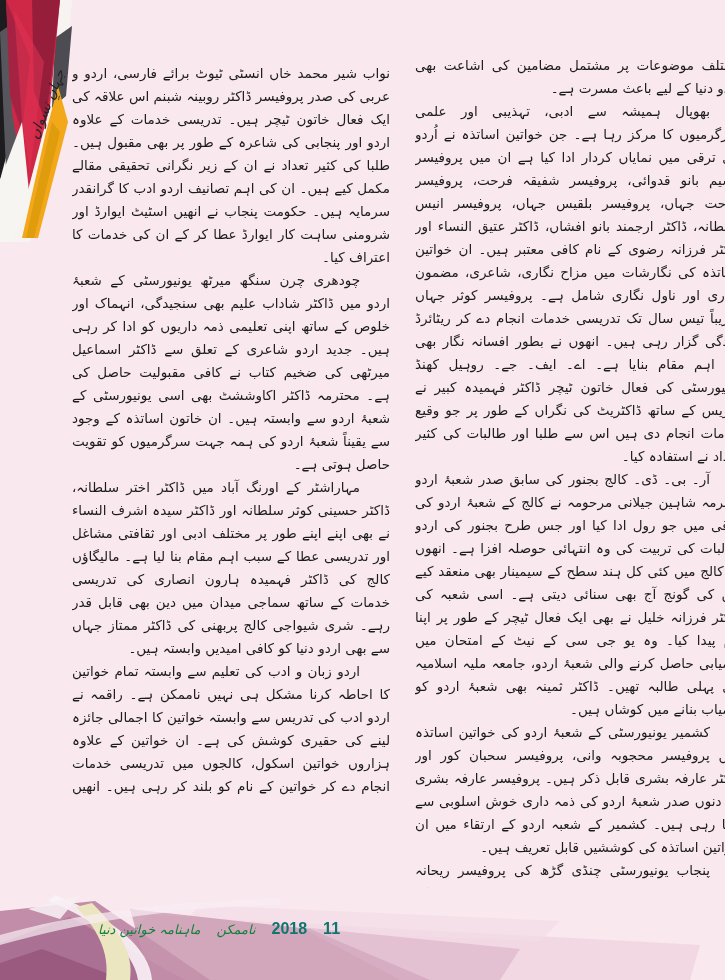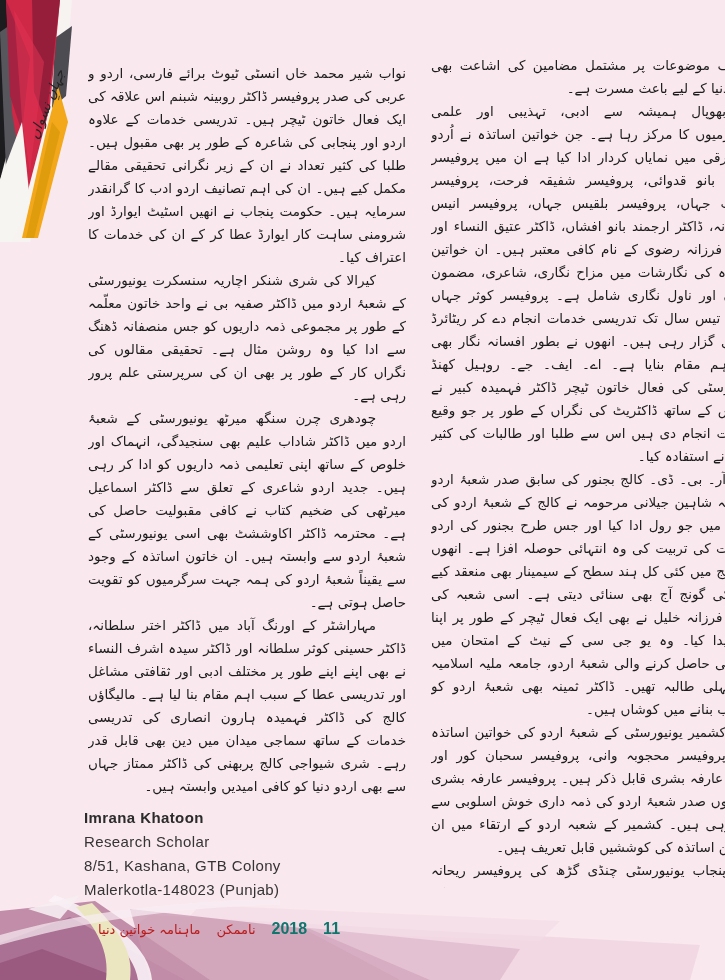--- a/index.html
+++ b/index.html
@@ -34,21 +34,20 @@
   }
   
   .col{
     position:absolute;
     direction:rtl;
     text-align:justify;
     color:#1c1c1c;
     font-size:13.5px;
     line-height:23px;
     overflow:hidden;
-    margin-left:16px;
   }
   .col-right{ left:415px; top:54px;  width:325px; height:834px; }
   .col-left { left:72px;  top:62px;  width:318px; height:738px; }
   .col p{ margin:0; text-indent:30px; }
   .col p.cont{ text-indent:0; }
   
   .author-block{
     position:absolute;
     left:84px; top:806px;
     font-family:"Liberation Sans","DejaVu Sans",sans-serif;
@@ -67,21 +66,22 @@
     position:absolute;
     left:98px; top:920px;
     display:flex;
     align-items:baseline;
     gap:16px;
     z-index:5;
   }
   .footer .urdu{
     direction:rtl;
     font-size:13px;
-    color:#b91c1c;
+    color:#15803d;
+    font-style:italic;
   }
   .footer .num{
     font-family:"Liberation Sans","DejaVu Sans",sans-serif;
     font-weight:bold;
     font-size:16px;
     color:#0f766e;
   }
 </style>
 </head>
 <body>
@@ -110,32 +110,25 @@
     <p class="cont">مختلف موضوعات پر مشتمل مضامین کی اشاعت بھی اُردو دنیا کے لیے باعث مسرت ہے۔</p>
     <p>بھوپال ہمیشہ سے ادبی، تہذیبی اور علمی سرگرمیوں کا مرکز رہا ہے۔ جن خواتین اساتذہ نے اُردو کی ترقی میں نمایاں کردار ادا کیا ہے ان میں پروفیسر وسیم بانو قدوائی، پروفیسر شفیقہ فرحت، پروفیسر فرحت جہاں، پروفیسر بلقیس جہاں، پروفیسر انیس سلطانہ، ڈاکٹر ارجمند بانو افشاں، ڈاکٹر عتیق النساء اور ڈاکٹر فرزانہ رضوی کے نام کافی معتبر ہیں۔ ان خواتین اساتذہ کی نگارشات میں مزاح نگاری، شاعری، مضمون نگاری اور ناول نگاری شامل ہے۔ پروفیسر کوثر جہاں تقریباً تیس سال تک تدریسی خدمات انجام دے کر ریٹائرڈ زندگی گزار رہی ہیں۔ انھوں نے بطور افسانہ نگار بھی اپنا اہم مقام بنایا ہے۔ اے۔ ایف۔ جے۔ روہیل کھنڈ یونیورسٹی کی فعال خاتون ٹیچر ڈاکٹر فہمیدہ کبیر نے تدریس کے ساتھ ڈاکٹریٹ کی نگراں کے طور پر جو وقیع خدمات انجام دی ہیں اس سے طلبا اور طالبات کی کثیر تعداد نے استفادہ کیا۔</p>
     <p>آر۔ بی۔ ڈی۔ کالج بجنور کی سابق صدر شعبۂ اردو محرمہ شاہین جیلانی مرحومہ نے کالج کے شعبۂ اردو کی ترقی میں جو رول ادا کیا اور جس طرح بجنور کی اردو طالبات کی تربیت کی وہ انتہائی حوصلہ افزا ہے۔ انھوں نے کالج میں کئی کل ہند سطح کے سیمینار بھی منعقد کیے جن کی گونج آج بھی سنائی دیتی ہے۔ اسی شعبہ کی ڈاکٹر فرزانہ خلیل نے بھی ایک فعال ٹیچر کے طور پر اپنا نام پیدا کیا۔ وہ یو جی سی کے نیٹ کے امتحان میں کامیابی حاصل کرنے والی شعبۂ اردو، جامعہ ملیہ اسلامیہ کی پہلی طالبہ تھیں۔ ڈاکٹر ثمینہ بھی شعبۂ اردو کو کامیاب بنانے میں کوشاں ہیں۔</p>
     <p>کشمیر یونیورسٹی کے شعبۂ اردو کی خواتین اساتذہ میں پروفیسر محجوبہ وانی، پروفیسر سحبان کور اور ڈاکٹر عارفہ بشری قابل ذکر ہیں۔ پروفیسر عارفہ بشری ان دنوں صدر شعبۂ اردو کی ذمہ داری خوش اسلوبی سے نبھا رہی ہیں۔ کشمیر کے شعبہ اردو کے ارتقاء میں ان خواتین اساتذہ کی کوششیں قابل تعریف ہیں۔</p>
     <p>پنجاب یونیورسٹی چنڈی گڑھ کی پروفیسر ریحانہ پروین نے جس خلوص، محنت اور دلچسپی سے طلبا کو اُردو سے آشنا کیا چنڈی گڑھ اُردو حلقوں میں اس کا اکثر ذکر کیا جاتا ہے۔ 1982 سے یونیورسٹی میں تدریسی خدمات انجام دے رہی ہیں۔ ''گلشن مضامین''، اور ''ڈاکٹر شفیق الرحمٰن کا ایک مطالعہ'' ان کی اہم تصانیف ہیں۔</p>
 
   </div>
 
   <div class="col col-left">
     <p class="cont">نواب شیر محمد خاں انسٹی ٹیوٹ برائے فارسی، اردو و عربی کی صدر پروفیسر ڈاکٹر روبینہ شبنم اس علاقہ کی ایک فعال خاتون ٹیچر ہیں۔ تدریسی خدمات کے علاوہ اردو اور پنجابی کی شاعرہ کے طور پر بھی مقبول ہیں۔ طلبا کی کثیر تعداد نے ان کے زیر نگرانی تحقیقی مقالے مکمل کیے ہیں۔ ان کی اہم تصانیف اردو ادب کا گرانقدر سرمایہ ہیں۔ حکومت پنجاب نے انھیں اسٹیٹ ایوارڈ اور شرومنی ساہت کار ایوارڈ عطا کر کے ان کی خدمات کا اعتراف کیا۔</p>
-    <p>کیرالا کی شری شنکر اچاریہ سنسکرت یونیورسٹی کے شعبۂ اردو میں ڈاکٹر صفیہ بی نے واحد خاتون معلّمہ کے طور پر مجموعی ذمہ داریوں کو جس منصفانہ ڈھنگ سے ادا کیا وہ روشن مثال ہے۔ تحقیقی مقالوں کی نگراں کار کے طور پر بھی ان کی سرپرستی علم پرور رہی ہے۔</p>
     <p>چودھری چرن سنگھ میرٹھ یونیورسٹی کے شعبۂ اردو میں ڈاکٹر شاداب علیم بھی سنجیدگی، انہماک اور خلوص کے ساتھ اپنی تعلیمی ذمہ داریوں کو ادا کر رہی ہیں۔ جدید اردو شاعری کے تعلق سے ڈاکٹر اسماعیل میرٹھی کی ضخیم کتاب نے کافی مقبولیت حاصل کی ہے۔ محترمہ ڈاکٹر اکاوششٹ بھی اسی یونیورسٹی کے شعبۂ اردو سے وابستہ ہیں۔ ان خاتون اساتذہ کے وجود سے یقیناً شعبۂ اردو کی ہمہ جہت سرگرمیوں کو تقویت حاصل ہوتی ہے۔</p>
     <p>مہاراشٹر کے اورنگ آباد میں ڈاکٹر اختر سلطانہ، ڈاکٹر حسینی کوثر سلطانہ اور ڈاکٹر سیدہ اشرف النساء نے بھی اپنے اپنے طور پر مختلف ادبی اور ثقافتی مشاغل اور تدریسی عطا کے سبب اہم مقام بنا لیا ہے۔ مالیگاؤں کالج کی ڈاکٹر فہمیدہ ہارون انصاری کی تدریسی خدمات کے ساتھ سماجی میدان میں دین بھی قابل قدر رہے۔ شری شیواجی کالج پربھنی کی ڈاکٹر ممتاز جہاں سے بھی اردو دنیا کو کافی امیدیں وابستہ ہیں۔</p>
     <p>اردو زبان و ادب کی تعلیم سے وابستہ تمام خواتین کا احاطہ کرنا مشکل ہی نہیں ناممکن ہے۔ راقمہ نے اردو ادب کی تدریس سے وابستہ خواتین کا اجمالی جائزہ لینے کی حقیری کوشش کی ہے۔ ان خواتین کے علاوہ ہزاروں خواتین اسکول، کالجوں میں تدریسی خدمات انجام دے کر خواتین کے نام کو بلند کر رہی ہیں۔ انھیں خراج تحسین پیش کرنا ہم سب کا اخلاقی فرض ہے۔</p>
   </div>
 
-  <div class="author-block">
-    <div class="name">Imrana Khatoon</div>
-    <div>Research Scholar</div>
-    <div>8/51, Kashana, GTB Colony</div>
-    <div>Malerkotla-148023 (Punjab)</div>
-  </div>
 
   <div class="corner-art-bottom">
     <svg width="725" height="87" viewBox="0 0 725 87" xmlns="http://www.w3.org/2000/svg">
       <polygon points="150,22 700,52 690,87 60,87" fill="#eccbda" opacity="0.55"></polygon>
       <polygon points="200,12 560,28 540,48 180,34" fill="#f3dde7" opacity="0.7"></polygon>
       <polygon points="0,18 95,8 210,87 0,87" fill="#c18da8"></polygon>
       <polygon points="0,50 70,24 185,87 0,87" fill="#a96e91" opacity="0.9"></polygon>
       <polygon points="0,70 42,56 125,87 0,87" fill="#96567c" opacity="0.85"></polygon>
       <polygon points="130,16 310,36 430,87 150,87" fill="#c795ae" opacity="0.75"></polygon>
       <polygon points="300,34 520,56 500,87 400,87" fill="#d9b3c6" opacity="0.6"></polygon>

